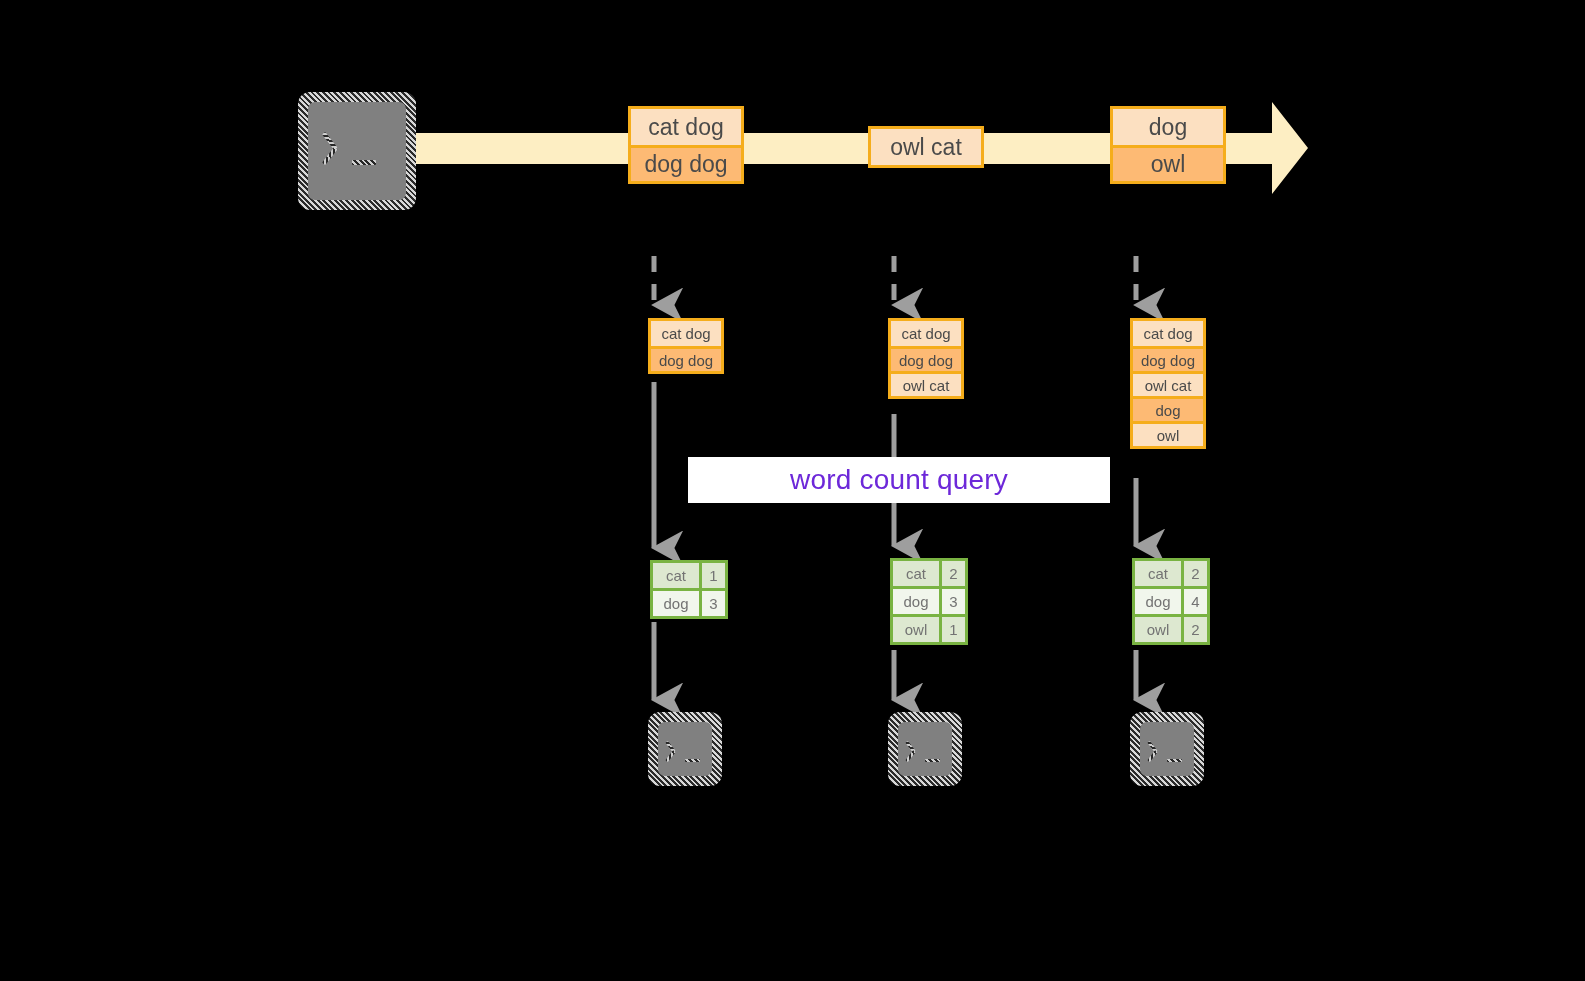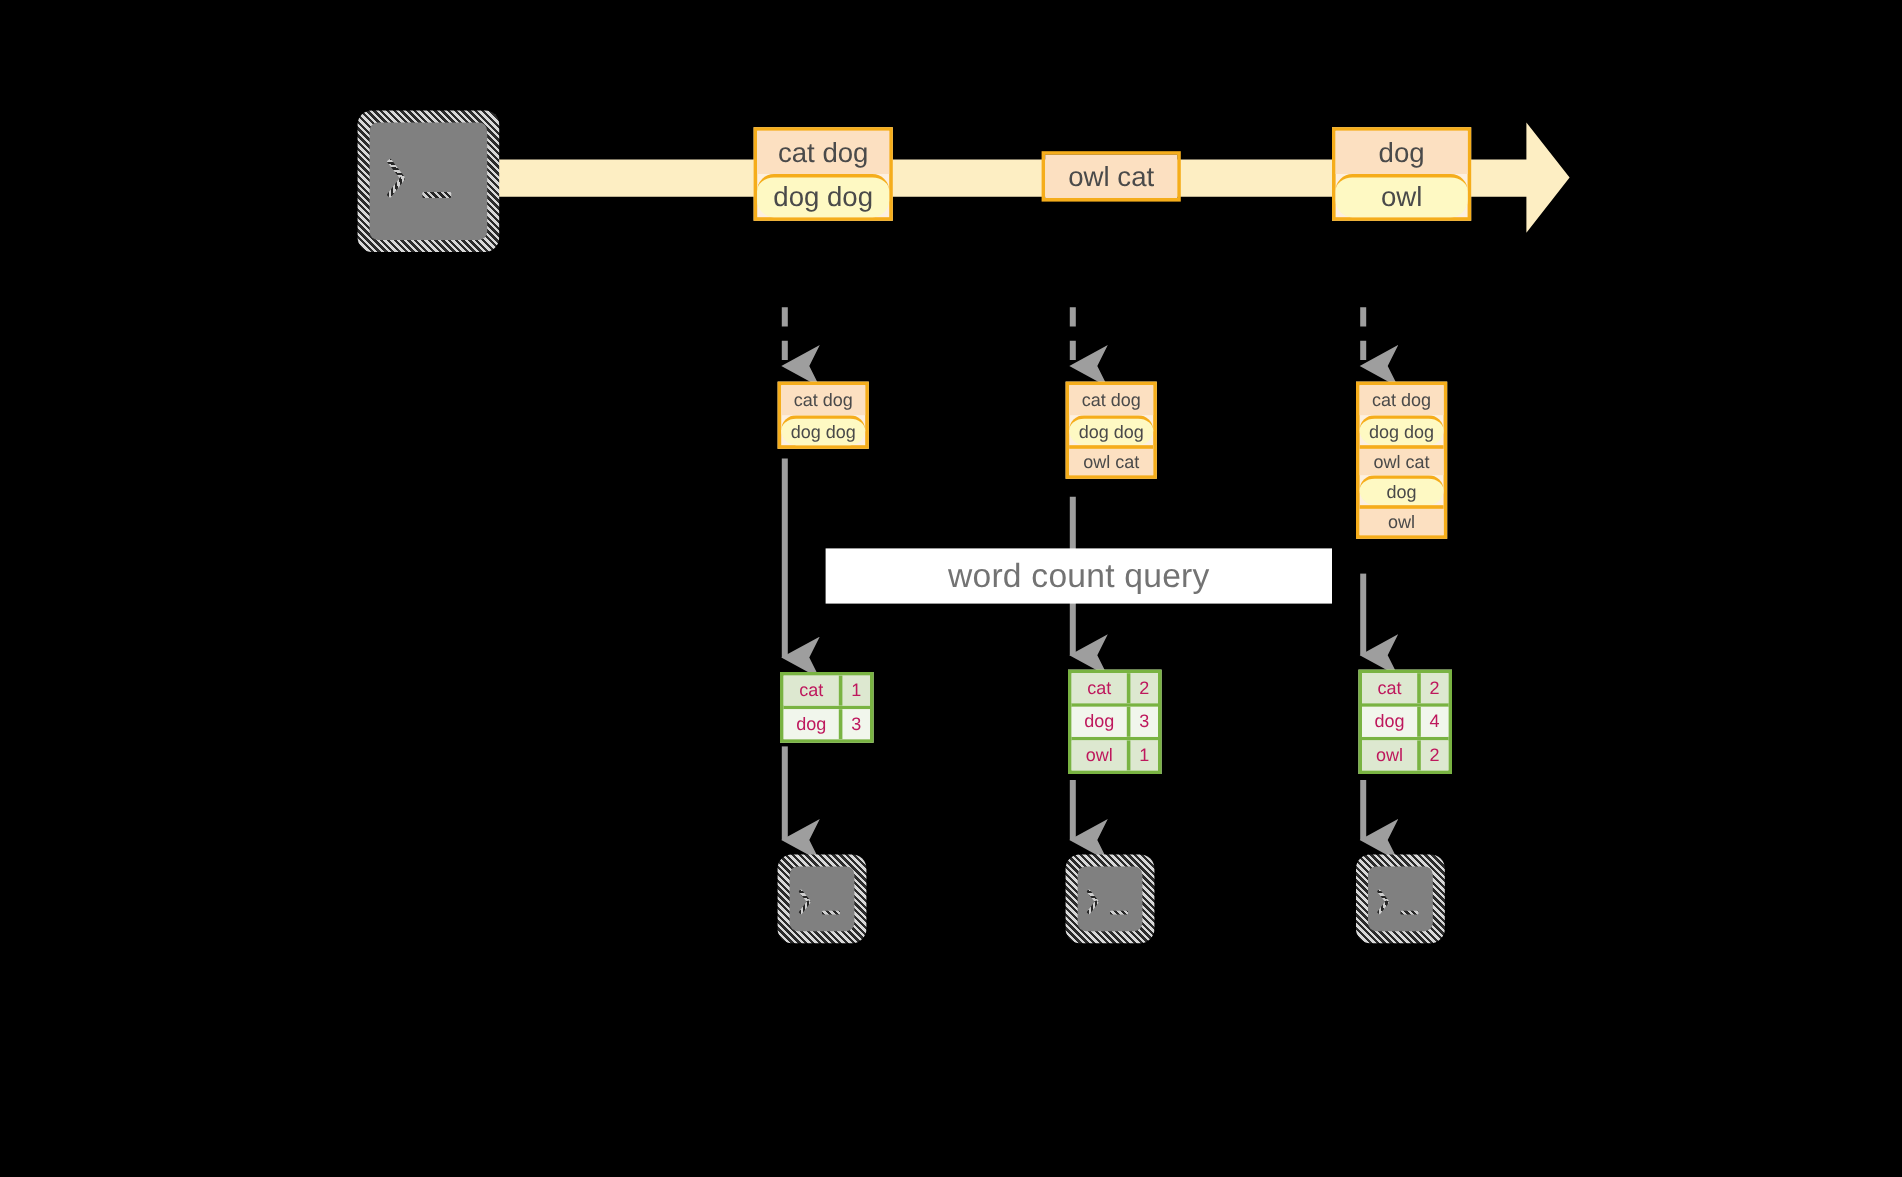--- a/index.html
+++ b/index.html
@@ -71,21 +71,21 @@
     background:#fdf0e0;
   }
   .rec .cell{
     box-sizing:border-box;
     display:flex;align-items:center;justify-content:center;
     color:#4a4a4a;
     white-space:nowrap;
   }
   .rec .cell + .cell{border-top:3px solid #f5ad1b;}
   .rec .cell.dark{background:#fce0c1;}
-  .rec .cell.light{background:#fef9c3;border-radius:14px;}
+  .rec .cell.light{background:#fdba74;}
 
   
   .rec.big .cell{height:36px;font-size:23px;}
   #rec-a{left:596px;top:106px;width:116px;}
   #rec-b{left:836px;top:126px;width:116px;}
   #rec-c{left:1078px;top:106px;width:116px;}
 
   
   .rec.small .cell{height:25px;font-size:15px;}
   #state-1{left:616px;top:318px;width:76px;}
@@ -100,36 +100,36 @@
     background:#f1f6ec;
   }
   .res .row{display:flex;}
   .res .row + .row{border-top:3px solid #79b342;}
   .res .row.dark .k,.res .row.dark .v{background:#dde8d0;}
   .res .row.light .k,.res .row.light .v{background:#f1f6ec;}
   .res .k,.res .v{
     box-sizing:border-box;
     height:25px;
     display:flex;align-items:center;justify-content:center;
-    font-size:15px;color:#be185d;white-space:nowrap;
+    font-size:15px;color:#737373;white-space:nowrap;
   }
   .res .k{width:46px;}
   .res .v{width:26px;border-left:3px solid #79b342;}
   #res-1{left:618px;top:560px;}
   #res-2{left:858px;top:558px;}
   #res-3{left:1100px;top:558px;}
 
   
   #query-label{
     position:absolute;left:688px;top:457px;width:422px;height:46px;
     background:#ffffff;
     display:flex;align-items:center;justify-content:center;
   }
   #query-label span{
-    font-size:28px;color:#737373;letter-spacing:.2px;white-space:nowrap;
+    font-size:28px;color:#6d28d9;letter-spacing:.2px;white-space:nowrap;
   }
 </style>
 </head>
 <body>
 
 <div id="stage">
 
   <svg class="layer" id="svg-arrows" width="1585" height="981">
     <defs>
       <marker id="agray" viewBox="0 0 12 12" refX="6" refY="10" markerWidth="7" markerHeight="7" orient="auto-start-reverse">

